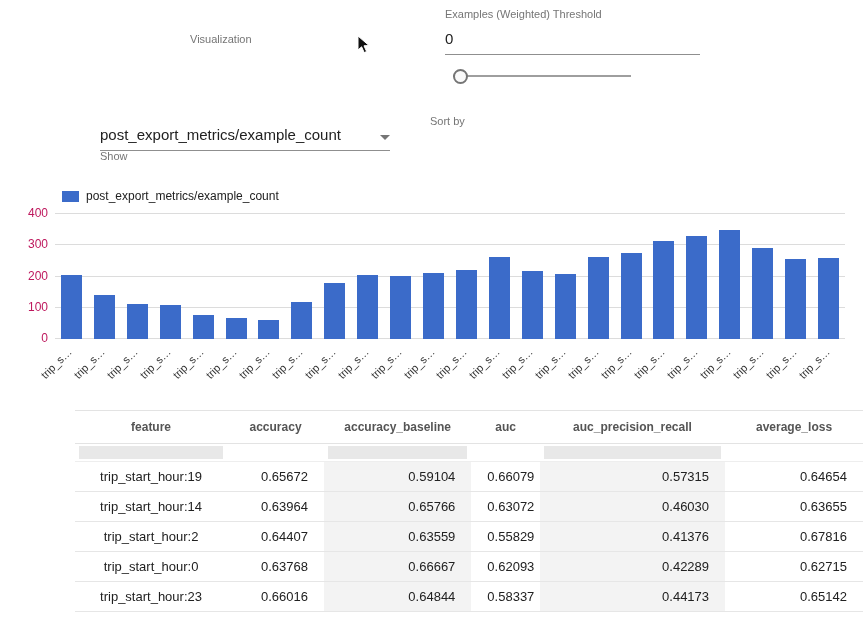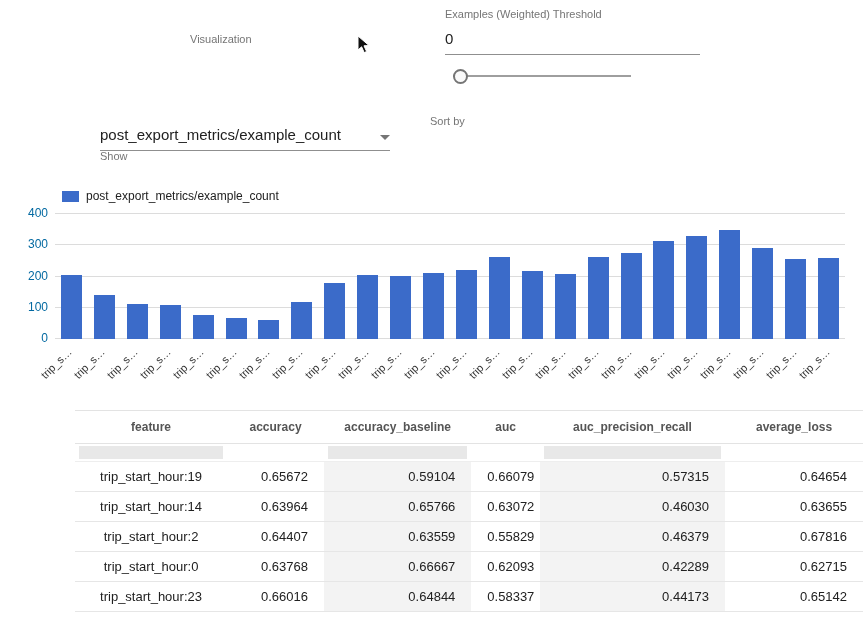--- a/index.html
+++ b/index.html
@@ -20,21 +20,21 @@
     border:2px solid #757575;background:#fafafa;}
   .cursor-icon{position:absolute;left:357px;top:35px;width:14px;height:20px;}
 
   
   .legend{position:absolute;left:62px;top:189px;display:flex;align-items:center;gap:7px;}
   .legend-swatch{width:17px;height:11px;background:#3b6bc9;}
   .legend-label{font-size:12px;color:#212121;}
   .chart{position:absolute;left:0;top:214px;width:863px;height:125px;}
   .plot{position:absolute;left:55px;top:0;width:790px;height:125px;}
   .gridline{position:absolute;left:0;right:0;height:1px;background:#dcdcdc;}
-  .ytick{position:absolute;left:0;width:48px;text-align:right;font-size:12px;color:#0369a1;}
+  .ytick{position:absolute;left:0;width:48px;text-align:right;font-size:12px;color:#be185d;}
   .bar{position:absolute;bottom:0;width:21px;}
   .xlabels{position:absolute;left:55px;top:339px;width:790px;height:46px;}
   .xanchor{position:absolute;width:0;height:0;transform:rotate(-45deg);}
   .xanchor span{position:absolute;right:3px;top:-5px;white-space:nowrap;font-size:11px;color:#333;}
 
   
   .tablewrap{position:absolute;left:75px;top:410px;width:788px;}
   table{border-collapse:collapse;width:100%;table-layout:fixed;}
   th{font-size:12px;color:#555;font-weight:bold;text-align:center;padding:9px 4px;
     border-top:1px solid #e3e3e3;border-bottom:1px solid #e3e3e3;background:#fff;cursor:pointer;}
@@ -244,21 +244,21 @@
             <td class="num-cell stripe">0.65766</td>
             <td class="num-cell">0.63072</td>
             <td class="num-cell stripe">0.46030</td>
             <td class="num-cell">0.63655</td>
           </tr>
           <tr>
             <td class="feature-cell">trip_start_hour:2</td>
             <td class="num-cell">0.64407</td>
             <td class="num-cell stripe">0.63559</td>
             <td class="num-cell">0.55829</td>
-            <td class="num-cell stripe">0.46379</td>
+            <td class="num-cell stripe">0.41376</td>
             <td class="num-cell">0.67816</td>
           </tr>
           <tr>
             <td class="feature-cell">trip_start_hour:0</td>
             <td class="num-cell">0.63768</td>
             <td class="num-cell stripe">0.66667</td>
             <td class="num-cell">0.62093</td>
             <td class="num-cell stripe">0.42289</td>
             <td class="num-cell">0.62715</td>
           </tr>

